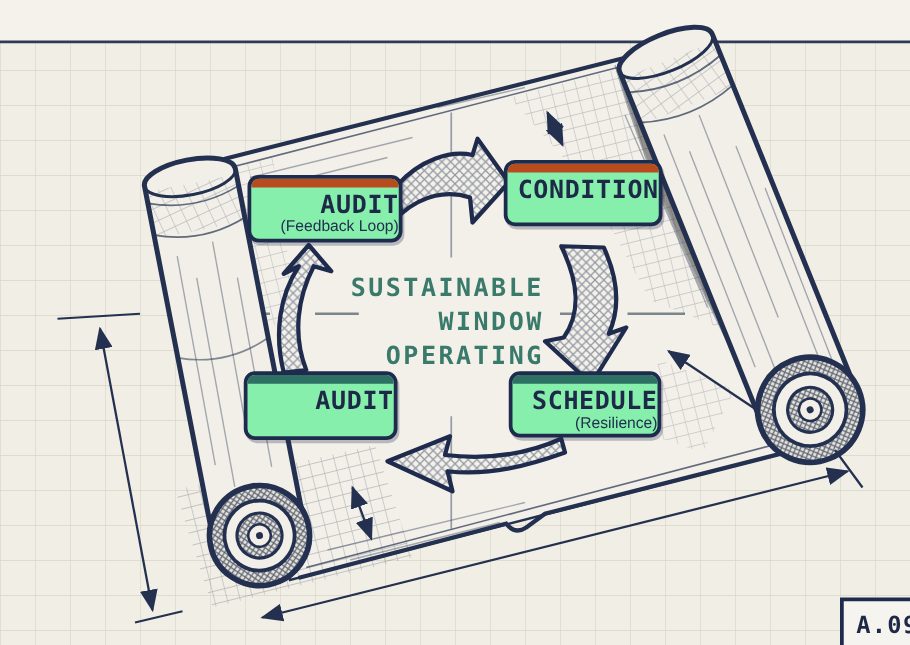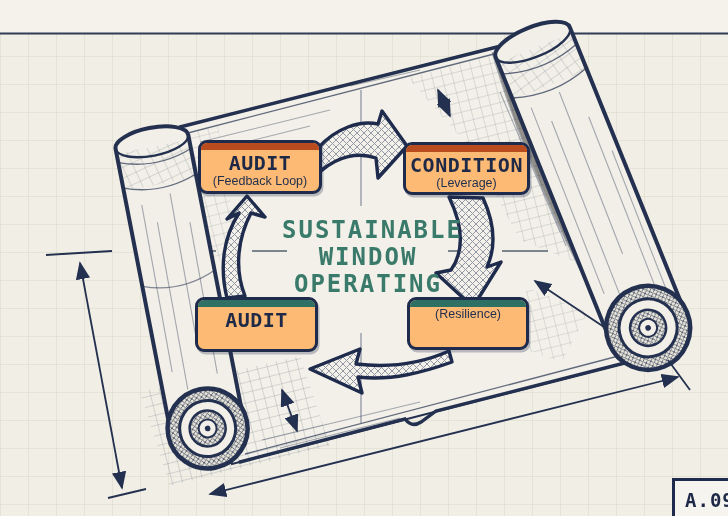--- a/index.html
+++ b/index.html
@@ -1,26 +1,26 @@
 <!DOCTYPE html>
 <html><head>
 <meta charset="utf-8">
 <style>
   html,body{margin:0;padding:0;background:#efede4;}
   #stage{position:relative;width:728px;height:516px;overflow:hidden;
          font-family:"Liberation Sans",sans-serif;}
   #scene{position:absolute;left:0;top:0;}
   .node{position:absolute;box-sizing:border-box;border:3px solid #1f2b4d;border-radius:9px;
-        background:#fdba74;text-align:center;box-shadow:1.5px 2.5px 0 rgba(31,43,77,.28);overflow:hidden;}
+        background:#86efac;text-align:right;box-shadow:1.5px 2.5px 0 rgba(31,43,77,.28);overflow:hidden;}
   .node .bar{height:7px;border-radius:4px 4px 0 0;}
   .node .label{font-family:"DejaVu Sans Mono",monospace;font-weight:bold;font-size:20px;
         color:#1d2947;letter-spacing:.5px;line-height:22px;margin-top:2px;white-space:nowrap;}
   .node .sub{font-size:12.5px;color:#22304f;line-height:15px;white-space:nowrap;}
-  #center-title{position:absolute;left:282px;top:217px;width:172px;text-align:center;
-        font-family:"DejaVu Sans Mono",monospace;font-weight:bold;font-size:24px;
+  #center-title{position:absolute;left:263px;top:217px;width:172px;text-align:right;
+        font-family:"DejaVu Sans Mono",monospace;font-weight:bold;font-size:20px;
         letter-spacing:2px;line-height:27px;}
   #center-title span{display:block;}
   #sheet-ref{position:absolute;left:672px;top:478px;width:70px;height:50px;box-sizing:border-box;
         border:3px solid #1f2b4d;background:#f6f4ee;
         font-family:"DejaVu Sans Mono",monospace;font-weight:bold;font-size:19px;color:#1d2947;
         padding:8px 0 0 10px;letter-spacing:1px;}
 </style>
 </head>
 <body>
 
@@ -149,33 +149,33 @@
     <line x1="210" y1="494" x2="678" y2="377" marker-start="url(#ah)" marker-end="url(#ah)"></line>
   </g>
 </svg>
 
 <div class="node" style="left:198px;top:140px;width:124px;height:54px;">
   <div class="bar" style="background: rgb(184, 76, 30);"></div>
   <div class="label">AUDIT</div>
   <div class="sub">(Feedback Loop)</div>
 </div>
 
-<div class="node" style="left:403px;top:142px;width:127px;height:53px;">
+<div class="node" style="left:403px;top:128px;width:127px;height:53px;">
   <div class="bar" style="background: rgb(184, 76, 30);"></div>
   <div class="label">CONDITION</div>
-  <div class="sub">(Leverage)</div>
 </div>
 
 <div class="node" style="left:195px;top:297px;width:123px;height:55px;">
   <div class="bar" style="background: rgb(46, 113, 100);"></div>
   <div class="label">AUDIT</div>
 </div>
 
 <div class="node" style="left:407px;top:297px;width:122px;height:53px;">
   <div class="bar" style="background: rgb(46, 113, 100);"></div>
+  <div class="label">SCHEDULE</div>
   <div class="sub">(Resilience)</div>
 </div>
 
 <div id="center-title" style="color: rgb(58, 122, 107);">
   <span>SUSTAINABLE</span>
   <span>WINDOW</span>
   <span>OPERATING</span>
 </div>
 
 <div id="sheet-ref">

